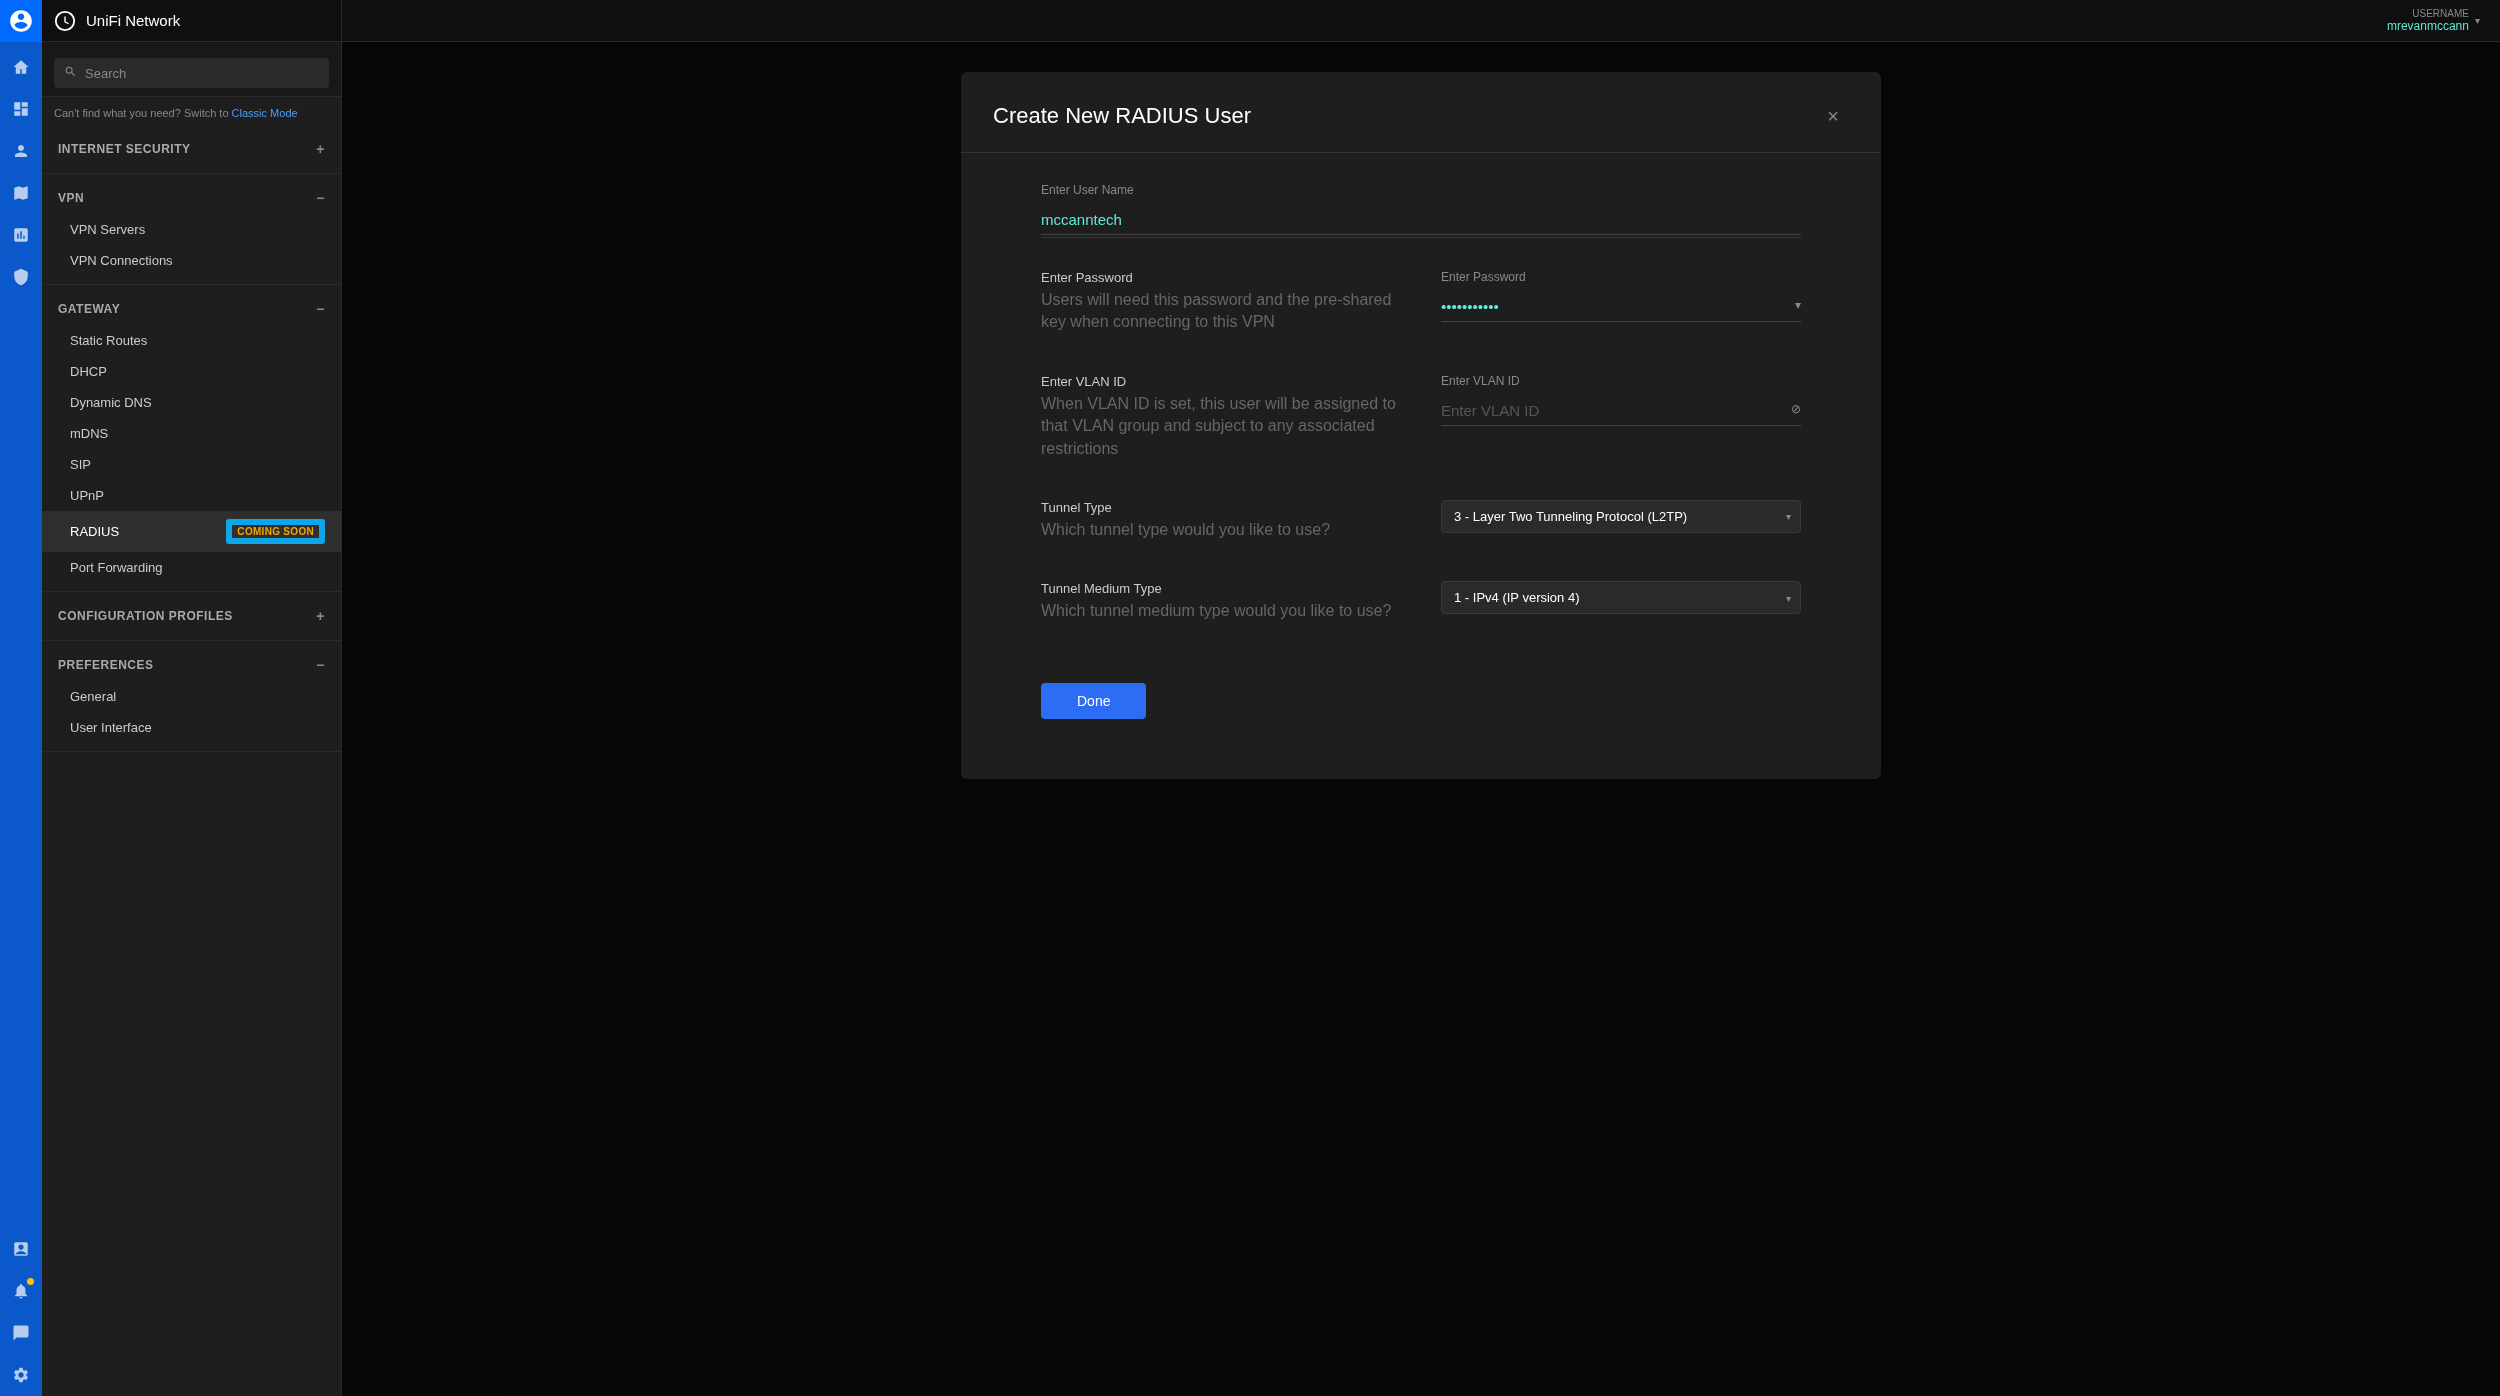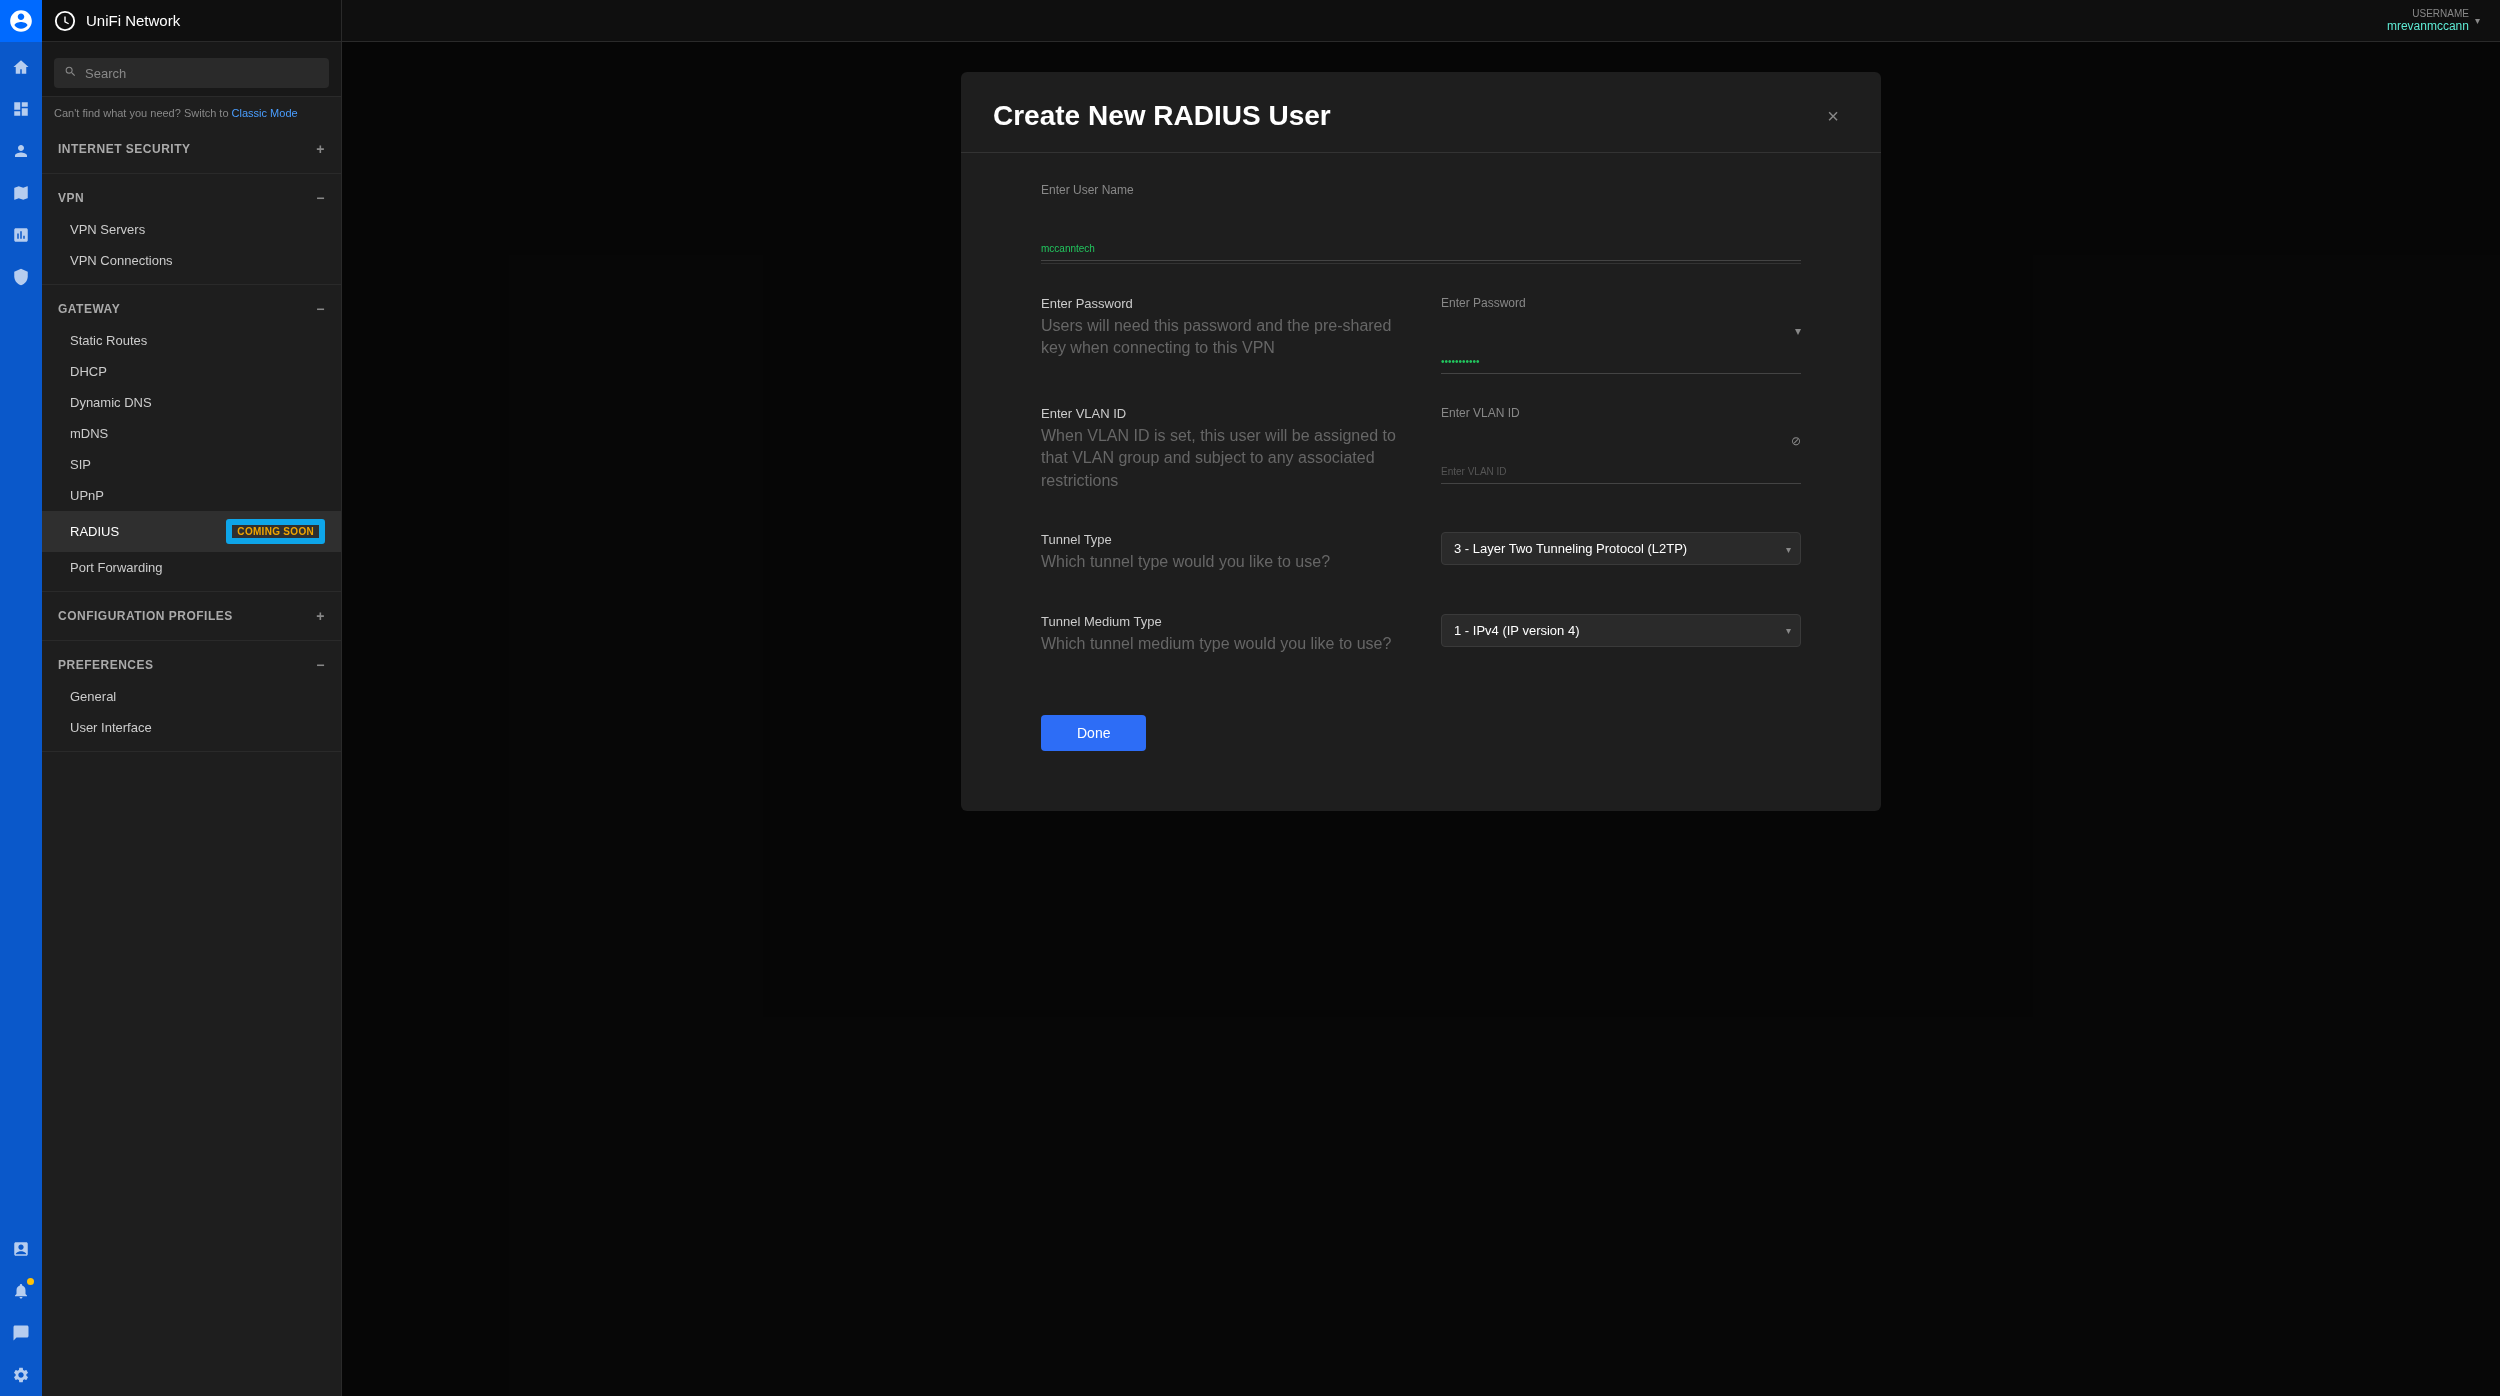--- a/index.html
+++ b/index.html
@@ -196,22 +196,22 @@
     }
 
     .modal-header {
       padding: 28px 32px 20px;
       border-bottom: 1px solid #333;
       display: flex;
       align-items: center;
       justify-content: space-between;
     }
     .modal-title {
-      font-size: 28px;
-      font-weight: 700;
+      font-size: 22px;
+      font-weight: 400;
       color: white;
     }
     .modal-close {
       width: 32px;
       height: 32px;
       display: flex;
       align-items: center;
       justify-content: center;
       cursor: pointer;
       color: #888;
@@ -254,24 +254,23 @@
       margin-bottom: 8px;
       line-height: 1.4;
     }
 
     .form-input {
       width: 100%;
       background: transparent;
       border: none;
       border-bottom: 1px solid #444;
       padding: 6px 0;
-      color: #22c55e;
-      font-size: 10px;
+      color: #5eead4;
+      font-size: 15px;
       outline: none;
-      margin-top: 32px;
     }
     .form-input::placeholder { color: #555; }
 
     .password-field-wrapper {
       position: relative;
     }
     .password-field-wrapper .toggle-pw {
       position: absolute;
       right: 0;
       top: 6px;

